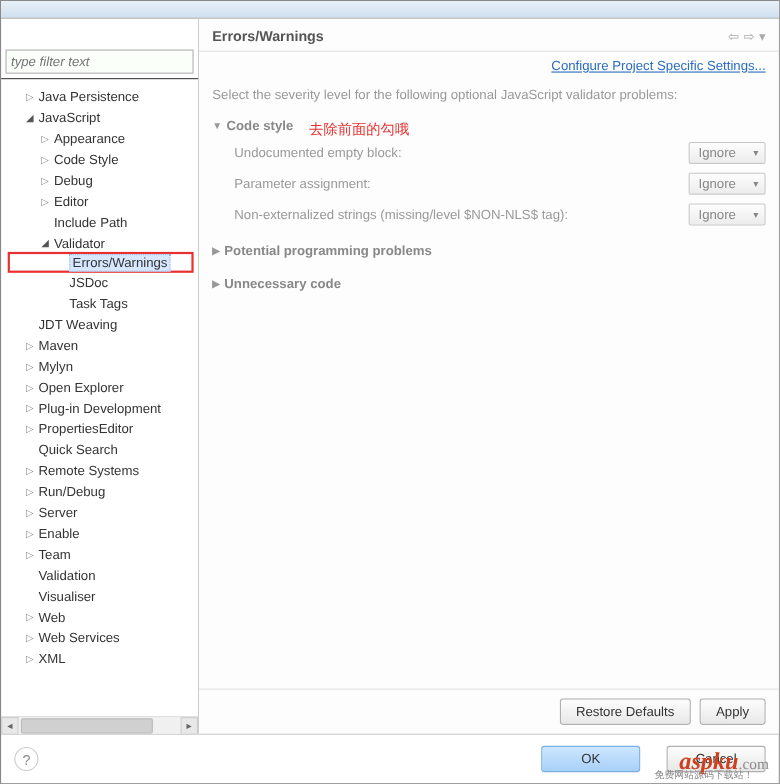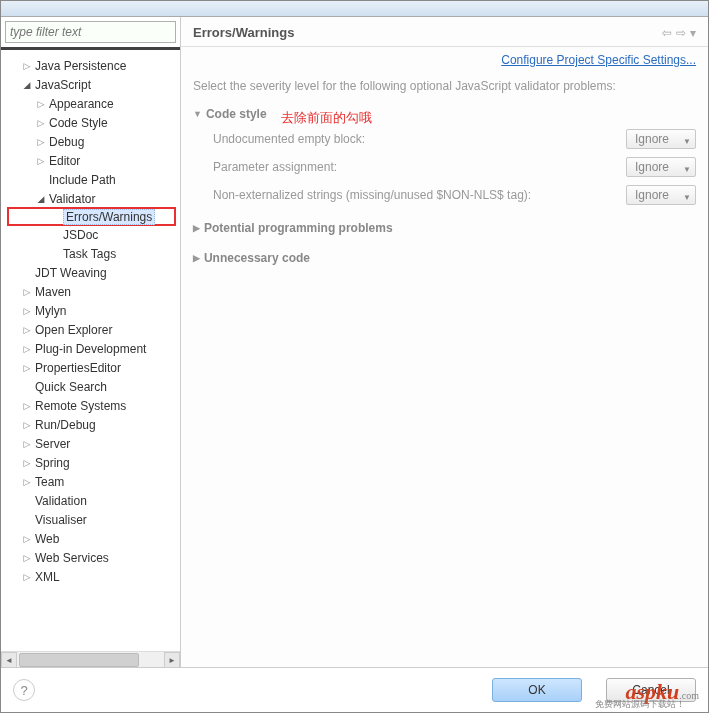--- a/index.html
+++ b/index.html
@@ -1,21 +1,21 @@
 <!DOCTYPE html>
 <html><head>
 <meta charset="utf-8">
 <style>
 * { box-sizing: border-box; margin: 0; padding: 0; }
 body { font-family: "Segoe UI", Tahoma, sans-serif; font-size: 12px; color: #333; background: #fff; width: 709px; height: 713px; overflow: hidden; position: relative; }
 .window { border: 1px solid #888; width: 709px; height: 713px; display: flex; flex-direction: column; }
 .title-bar { height: 16px; background: linear-gradient(#e8f0f8, #d0e0f0); border-bottom: 1px solid #aaa; }
 .body { flex: 1; display: flex; overflow: hidden; }
 .sidebar { width: 180px; border-right: 1px solid #ccc; display: flex; flex-direction: column; }
-.filter-box { padding: 4px; border-bottom: 3px solid #404040; }
+.filter-box { padding: 4px; border-bottom: 1px solid #404040; margin-top: 24px; }
 .filter-input { width: 100%; border: 1px solid #b0b0b0; padding: 3px 4px; font-style: italic; color: #888; font-size: 12px; background: #fafffa; }
 .tree { flex: 1; overflow: auto; padding: 6px 2px 6px 6px; }
 .tree-item { display: flex; align-items: center; height: 19px; cursor: pointer; white-space: nowrap; }
 .tree-item .arrow { width: 12px; text-align: center; color: #888; font-size: 9px; display: inline-block; }
 .tree-item .arrow.open { color: #555; }
 .tree-item .label { padding: 0 2px; }
 .tree-item.selected-box { border: 2px solid #e83030; margin: -1px 2px -1px 0; }
 .indent-1 { padding-left: 14px; }
 .indent-2 { padding-left: 28px; }
 .indent-3 { padding-left: 42px; }
@@ -35,21 +35,21 @@
 .checkbox-row input { width: 13px; height: 13px; }
 .checkbox-row label { color: #333; }
 .red-box { border: 2px solid #e83030; padding: 2px 2px 2px 2px; display: inline-flex; align-items: center; gap: 6px; }
 .annotation { position: absolute; color: #e83030; font-size: 13px; left: 100px; top: 40px; }
 .desc-text { color: #999; padding: 6px 0; }
 .section { padding: 4px 0; }
 .section-header { display: flex; align-items: center; gap: 4px; color: #888; font-weight: 600; cursor: pointer; padding: 4px 0; }
 .section-header .twisty { font-size: 9px; color: #999; }
 .option-row { display: flex; align-items: center; justify-content: space-between; padding: 4px 0 4px 20px; }
 .option-label { color: #999; }
-.combo { display: flex; align-items: flex-end; border: 1px solid #c8c8c8; background: linear-gradient(#fdfdfd, #ececec); padding: 2px 4px 2px 8px; border-radius: 2px; color: #888; cursor: pointer; gap: 8px; min-width: 70px; justify-content: space-between; }
+.combo { display: flex; align-items: center; border: 1px solid #c8c8c8; background: linear-gradient(#fdfdfd, #ececec); padding: 2px 4px 2px 8px; border-radius: 2px; color: #888; cursor: pointer; gap: 8px; min-width: 70px; justify-content: space-between; }
 .combo .caret { font-size: 8px; color: #888; }
 .footer-buttons { display: flex; justify-content: flex-end; gap: 8px; padding: 8px 12px; border-top: 1px solid #e0e0e0; }
 .btn { border: 1px solid #b0b0b0; background: linear-gradient(#fdfdfd, #e8e8e8); padding: 4px 14px; border-radius: 3px; cursor: pointer; color: #333; font-size: 12px; }
 .bottom-bar { border-top: 1px solid #ccc; padding: 10px 12px; display: flex; align-items: center; justify-content: space-between; }
 .help-btn { width: 22px; height: 22px; border: 1px solid #ccc; border-radius: 11px; display: flex; align-items: center; justify-content: center; color: #888; cursor: pointer; font-size: 13px; }
 .dialog-buttons { display: flex; gap: 24px; }
 .btn-primary { background: linear-gradient(#cde6ff, #a8d0f8); border: 1px solid #7ab0e0; }
 .watermark { position: absolute; right: 10px; bottom: 8px; font-style: italic; font-weight: bold; font-size: 22px; color: #d04020; font-family: Georgia, serif; pointer-events: none; }
 .watermark-sub { position: absolute; right: 24px; bottom: 2px; font-size: 9px; color: #888; pointer-events: none; }
 </style>
@@ -143,21 +143,21 @@
           <div class="tree-item indent-1">
             <span class="arrow">▷</span>
             <span class="label">Run/Debug</span>
           </div>
           <div class="tree-item indent-1">
             <span class="arrow">▷</span>
             <span class="label">Server</span>
           </div>
           <div class="tree-item indent-1">
             <span class="arrow">▷</span>
-            <span class="label">Spring</span>
+            <span class="label">Enable</span>
           </div>
           <div class="tree-item indent-1">
             <span class="arrow">▷</span>
             <span class="label">Team</span>
           </div>
           <div class="tree-item indent-1">
             <span class="arrow"></span>
             <span class="label">Validation</span>
           </div>
           <div class="tree-item indent-1">
@@ -214,48 +214,52 @@
                 </div>
               </div>
               <div class="option-row">
                 <span class="option-label">Parameter assignment:</span>
                 <div class="combo">
                   <span>Ignore</span>
                   <span class="caret">▼</span>
                 </div>
               </div>
               <div class="option-row">
-                <span class="option-label">Non-externalized strings (missing/unused $NON-NLS$ tag):</span>
+                <span class="option-label">Non-externalized strings (missing/level $NON-NLS$ tag):</span>
                 <div class="combo">
                   <span>Ignore</span>
                   <span class="caret">▼</span>
                 </div>
               </div>
             </div>
         </div>
         <div class="section">
           <div class="section-header">
             <span class="twisty">▶</span>
             <span>Potential programming problems</span>
           </div>
         </div>
         <div class="section">
           <div class="section-header">
             <span class="twisty">▶</span>
             <span>Unnecessary code</span>
           </div>
         </div>
+      </div>
+      <div class="footer-buttons">
+        <button class="btn">Restore Defaults</button>
+        <button class="btn">Apply</button>
       </div>
     </div>
   </div>
   <div class="bottom-bar">
     <div class="help-btn">?</div>
     <div class="dialog-buttons">
       <button class="btn btn-primary" style="min-width:90px">OK</button>
       <button class="btn" style="min-width:90px">Cancel</button>
     </div>
   </div>
 </div>
 
 <div class="watermark">
-  <span>aspku</span><span style="font-size:10px;color:#888;font-style:normal;font-weight:normal">.com</span>
+  <span>aspku</span><span style="font-size:14px;color:#888;font-style:normal;font-weight:normal">.com</span>
 </div>
 <div class="watermark-sub">免费网站源码下载站！</div>
 
 </body></html>

